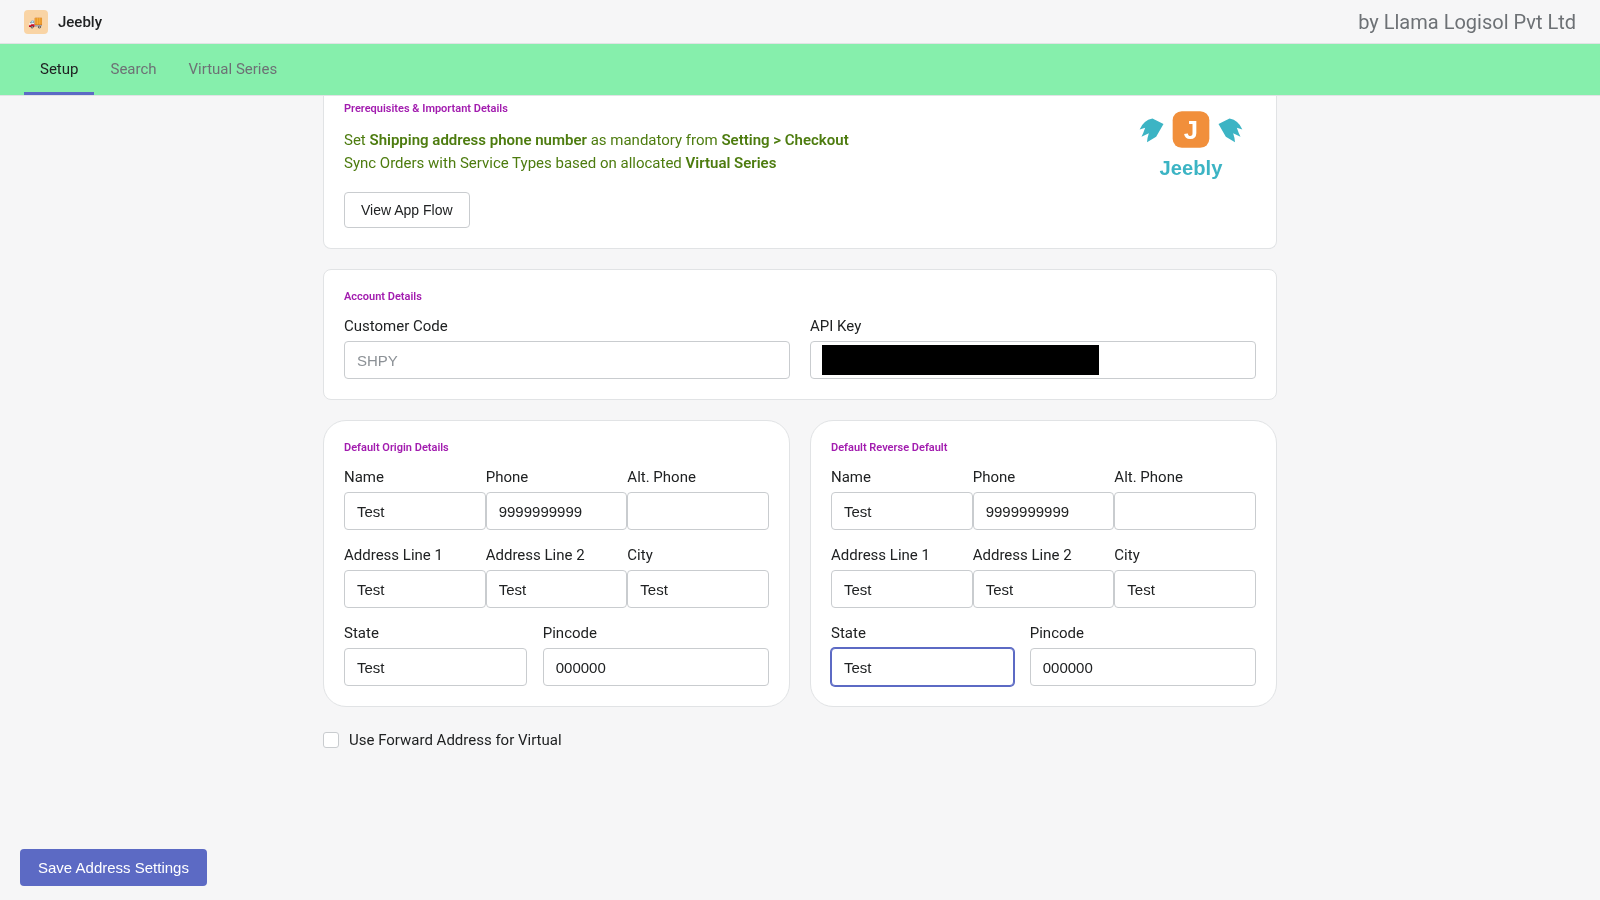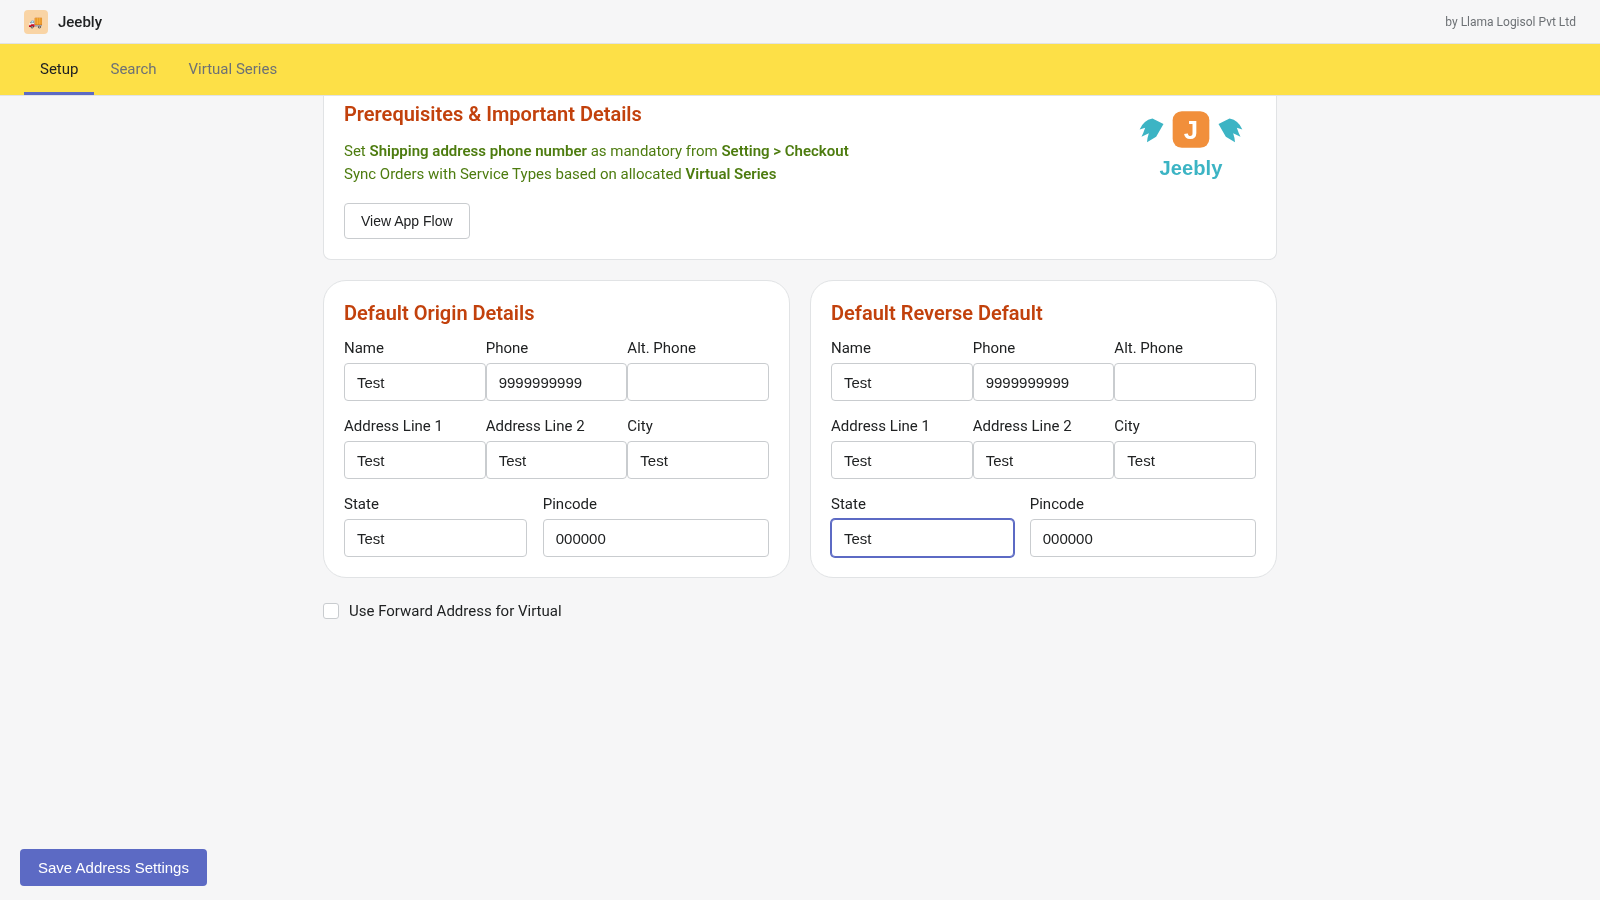--- a/index.html
+++ b/index.html
@@ -42,28 +42,28 @@
       align-items: center;
       justify-content: center;
       font-size: 12px;
     }
     .app-name {
       font-size: 15px;
       font-weight: 500;
       color: #202223;
     }
     .header-right {
-      font-size: 12px;
+      font-size: 20px;
       color: #6d7175;
     }
     .tabs {
       display: flex;
       padding: 0 24px;
       border-bottom: 1px solid #e1e3e5;
-      background: #fde047;
+      background: #86efac;
     }
     .tab {
       padding: 16px 16px 14px;
       font-size: 15px;
       color: #6d7175;
       cursor: pointer;
       border-bottom: 3px solid transparent;
     }
     .tab.active {
       color: #202223;
@@ -78,23 +78,23 @@
       margin: 0 108px;
     }
     .card {
       background: #fff;
       border-radius: 8px;
       border: 1px solid #e1e3e5;
       padding: 20px;
       margin-bottom: 20px;
     }
     .card-title {
-      font-size: 20px;
+      font-size: 11px;
       font-weight: 600;
-      color: #c2410c;
+      color: #a21caf;
       margin-bottom: 14px;
     }
     .prereq-card {
       display: flex;
       justify-content: space-between;
       align-items: flex-start;
     }
     .prereq-left {
       flex: 1;
     }
@@ -283,20 +283,36 @@
             <path d="M 102 18 Q 112 20 116 30 L 110 28 Q 112 34 114 38 L 106 34 Q 108 40 108 44 L 98 38 L 90 24 Z" fill="#3cb4c4"></path>
 
             <rect x="40" y="10" width="40" height="40" rx="10" fill="#f18f3b"></rect>
             <text x="60" y="40" font-family="Arial" font-size="28" font-weight="bold" fill="#fff" text-anchor="middle">J</text>
 
             <text x="60" y="80" font-family="Arial" font-size="22" font-weight="bold" fill="#3cb4c4" text-anchor="middle">Jeebly</text>
           </svg>
         </div>
       </div>
 
+      <div class="card">
+        <div class="card-title">Account Details</div>
+        <div class="form-row">
+          <div class="form-group">
+            <label class="form-label">Customer Code</label>
+            <input class="form-input" placeholder="SHPY" style="">
+          </div>
+          <div class="form-group">
+            <label class="form-label">API Key</label>
+            <div class="api-input-wrap">
+              <input class="form-input" style="">
+              <div class="api-redact"></div>
+            </div>
+          </div>
+        </div>
+      </div>
 
       <div class="two-cards">
 
         <div class="card">
           <div class="card-title">Default Origin Details</div>
           <div class="three-col" style="margin-bottom:16px;">
             <div class="form-group">
               <label class="form-label">Name</label>
               <input class="form-input" value="Test" style="">
             </div>

